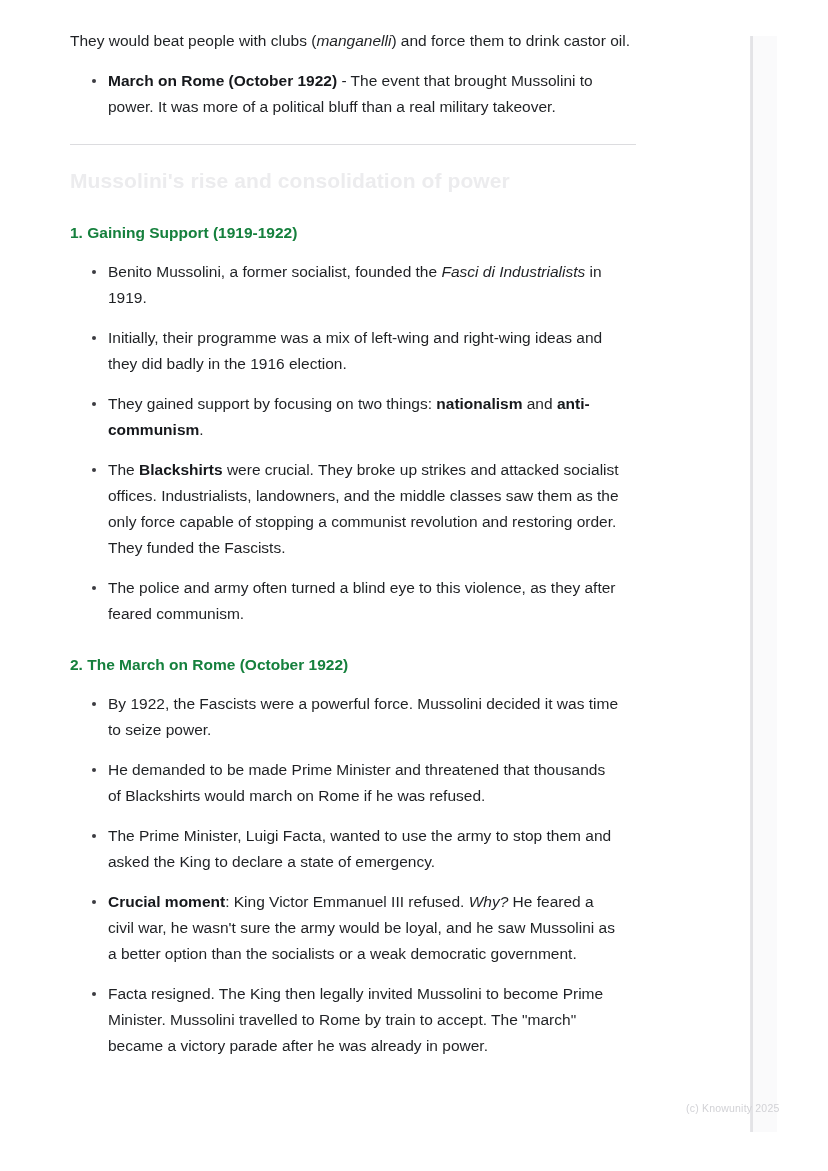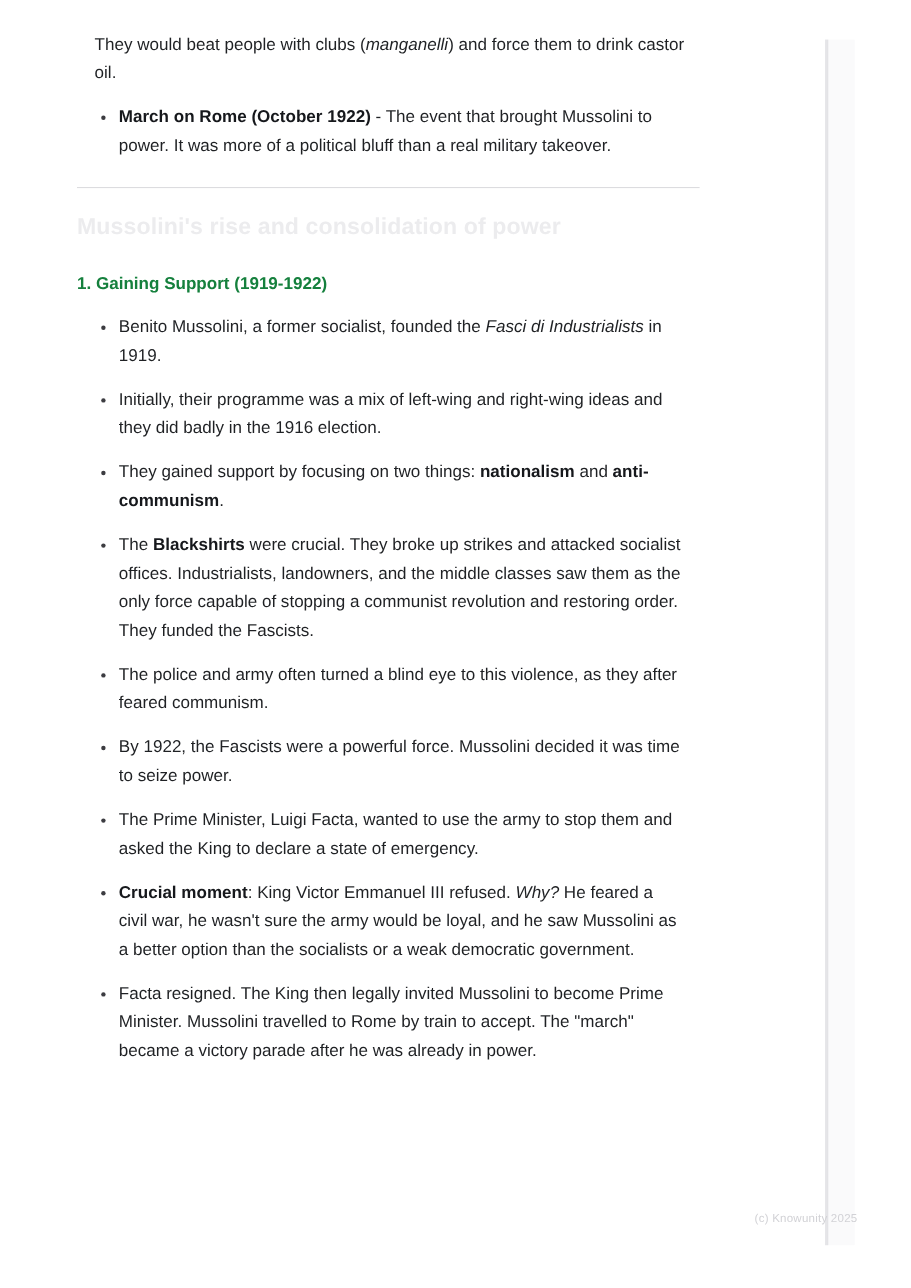--- a/index.html
+++ b/index.html
@@ -26,21 +26,21 @@
     top: 28px;
     width: 566px;
   }
   p, li {
     font-size: 15.5px;
     line-height: 26px;
     color: #1f2124;
     margin: 14px;
   }
   .para {
-    margin: 0 0 10px 16px;
+    margin: 0 0 10px 0;
   }
   .bullet-list {
     list-style: none;
     margin: 0;
     padding: 0;
   }
   .bullet-list li {
     position: relative;
     padding-left: 24px;
     margin-bottom: 11px;
@@ -137,23 +137,25 @@
     <h3 class="section-heading">1. Gaining Support (1919-1922)</h3>
 
     <ul class="bullet-list">
       <li><span>Benito Mussolini, a former socialist, founded the </span><i>Fasci di Industrialists</i><span> in 1919.</span></li>
       <li><span>Initially, their programme was a mix of left-wing and right-wing ideas and they did badly in the 1916 election.</span></li>
       <li><span>They gained support by focusing on two things: </span><b>nationalism</b><span> and </span><b>anti-communism</b><span>.</span></li>
       <li><span>The </span><b>Blackshirts</b><span> were crucial. They broke up strikes and attacked socialist offices. Industrialists, landowners, and the middle classes saw them as the only force capable of stopping a communist revolution and restoring order. They funded the Fascists.</span></li>
       <li><span>The police and army often turned a blind eye to this violence, as they after feared communism.</span></li>
     </ul>
 
+    <h3 class="section-heading">2. The March on Rome (October 1922)</h3>
 
     <ul class="bullet-list">
       <li><span>By 1922, the Fascists were a powerful force. Mussolini decided it was time to seize power.</span></li>
+      <li><span>He demanded to be made Prime Minister and threatened that thousands of Blackshirts would march on Rome if he was refused.</span></li>
       <li><span>The Prime Minister, Luigi Facta, wanted to use the army to stop them and asked the King to declare a state of emergency.</span></li>
       <li><b>Crucial moment</b><span>: King Victor Emmanuel III refused. </span><i>Why?</i><span> He feared a civil war, he wasn't sure the army would be loyal, and he saw Mussolini as a better option than the socialists or a weak democratic government.</span></li>
       <li><span>Facta resigned. The King then legally invited Mussolini to become Prime Minister. Mussolini travelled to Rome by train to accept. The "march" became a victory parade after he was already in power.</span></li>
     </ul>
 
   </div>
 
   <div class="scroll-col">
     <div class="scroll-thumb"></div>
   </div>

